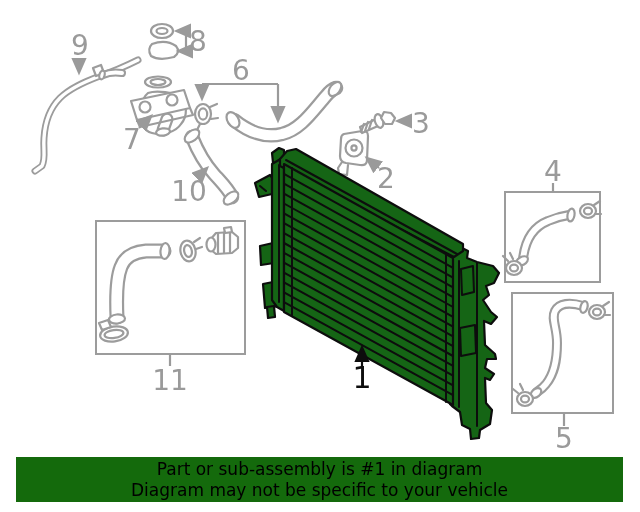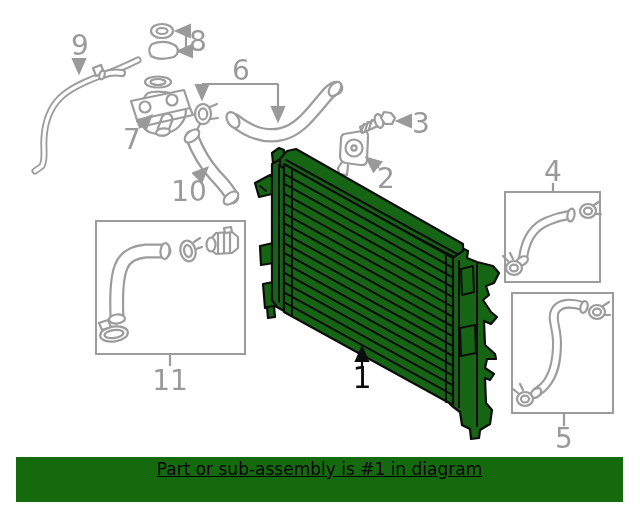--- a/index.html
+++ b/index.html
@@ -19,21 +19,21 @@
   .gln {fill:none;stroke:#0d0d0d;stroke-width:2;stroke-linejoin:round;stroke-linecap:round;}
   
   .lbl {fill:var(--label-gray,#9a9a9a);font-size:28px;text-anchor:middle;
         font-family:"DejaVu Sans",sans-serif;}
   .lbl1{fill:#0d0d0d;font-size:30px;text-anchor:middle;font-family:"DejaVu Sans",sans-serif;}
   .cl  {stroke:var(--label-gray,#9a9a9a);stroke-width:2.2;fill:none;}
   .cl1 {stroke:#0d0d0d;stroke-width:2.2;fill:none;}
   
   .banner{position:absolute;left:16px;top:457px;width:607px;height:45px;
           background:var(--banner-green,#146a0c);color:#000;text-align:center;
-          font-size:17px;line-height:21px;padding-top:2px;box-sizing:border-box;text-decoration:underline;}
+          font-size:17px;line-height:21px;padding-top:2px;box-sizing:border-box;}
 </style>
 </head>
 <body>
 
 <div class="stage">
 <svg width="640" height="512" viewBox="0 0 640 512">
   <defs>
     <marker id="ah-gray" orient="auto" markerWidth="9" markerHeight="8" refX="6" refY="3.5">
       <path d="M0,0 L8,3.5 L0,7 Z" fill="#9a9a9a"></path>
     </marker>
@@ -236,14 +236,15 @@
     <text class="lbl" x="189" y="201">10</text>
   </g>
   <g>
     <path class="cl" d="M170,354 L170,366"></path>
     <text class="lbl" x="170" y="390">11</text>
   </g>
 </svg>
 
   <div class="banner">
     <div>Part or sub-assembly is #1 in diagram</div>
+    <div>Diagram may not be specific to your vehicle</div>
   </div>
 </div>
 
 </body></html>

